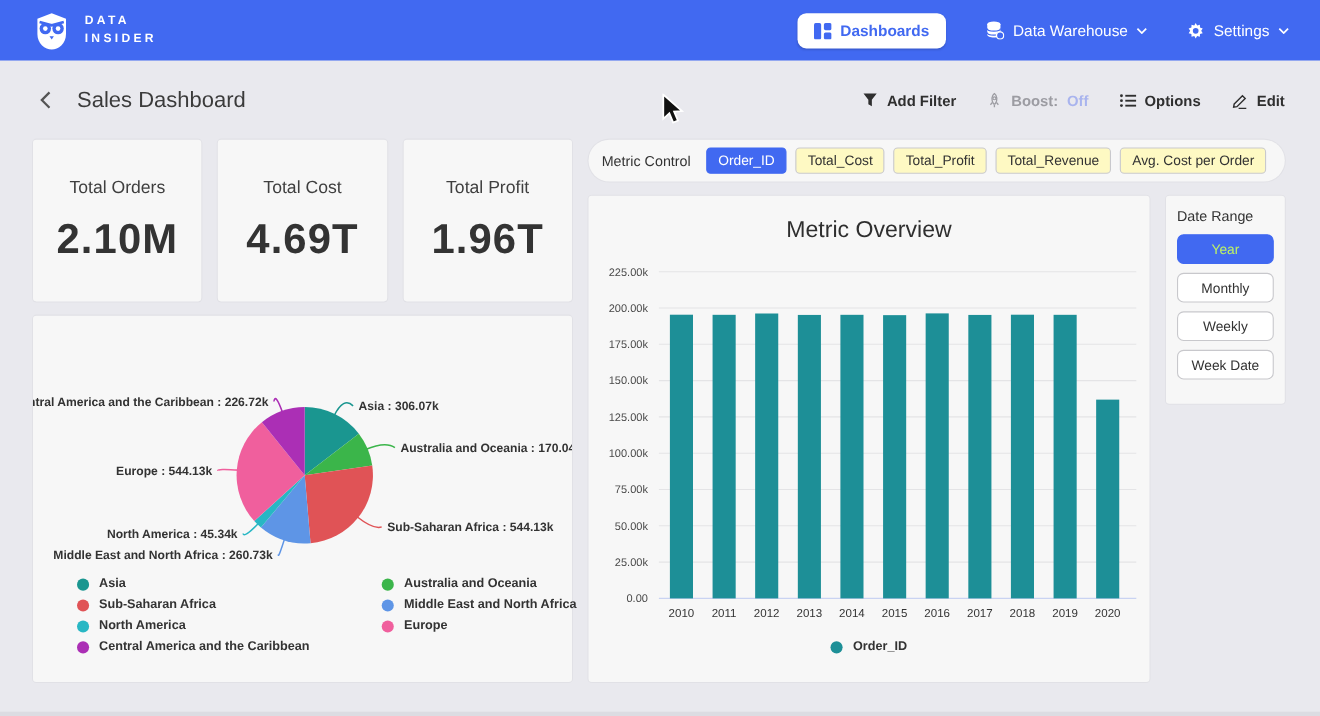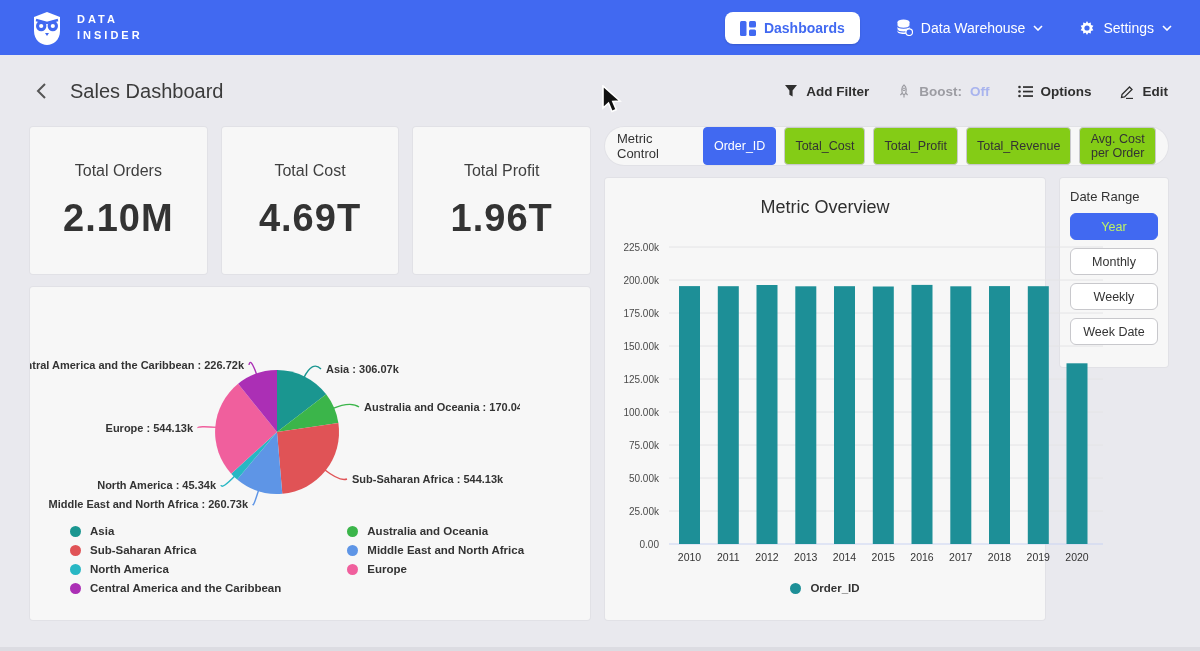--- a/index.html
+++ b/index.html
@@ -29,21 +29,21 @@
   
   .page-header { height:72px; display:flex; align-items:center; padding:0 32px; }
   .back-btn { background:none; border:none; cursor:pointer; display:flex; align-items:center; padding:2px; }
   .page-title { font-size:20px; font-weight:500; color:#3b3b3b; margin-left:20px; }
   .header-actions { margin-left:auto; display:flex; align-items:center; gap:28px; }
   .h-action { display:flex; align-items:center; gap:8px; font-size:13.5px; font-weight:bold; color:#2f2f2f; background:none; border:none; cursor:pointer; font-family:inherit; }
   .h-action.boost { color:#9c9ca2; }
   .boost-state { color:#a9b4ee; }
   
   .content { display:flex; padding:0 32px 0 30px; gap:15px; }
-  .left-col { width:560px; flex:none; }
+  .left-col { width:490px; flex:none; }
   .right-col { flex:1; min-width:0; }
   .card { background:#f7f7f7; border-radius:3px; box-shadow:0 0 0 1px rgba(0,0,0,0.03); }
   
   .kpi-row { display:flex; gap:15px; }
   .kpi-card { flex:1; height:147px; text-align:center; }
   .kpi-label { font-size:16px; color:#3f3f3f; margin-top:35px; font-weight:500; }
   .kpi-value { font-size:38px; font-weight:bold; color:#333; margin-top:17px; letter-spacing:1px; }
   
   .pie-card { margin-top:13px; height:333px; position:relative; }
   .pie-title { text-align:center; padding-top:19px; font-size:17px; color:#2f2f2f; font-weight:500; }
@@ -52,28 +52,28 @@
     position:absolute; left:40px; top:238px;
     display:grid; grid-template-rows:repeat(4,auto); grid-auto-flow:column;
     column-gap:66px; row-gap:7px;
   }
   .legend-item { display:flex; align-items:center; gap:9px; font-size:11.5px; font-weight:bold; color:#333; white-space:nowrap; }
   .legend-dot { width:11px; height:11px; border-radius:50%; flex:none; }
   
   .metric-card { height:38px; display:flex; align-items:center; padding:0 12px; gap:8px; margin-bottom:13px;border-radius:19px; }
   .metric-label { font-size:13px; color:#333; margin-right:6px; }
   .chip {
-    font-family:inherit; font-size:12.5px; color:#333; background:#84cc16;
+    font-family:inherit; font-size:12.5px; color:#333; background:#fef9c3;
     border:1px solid #c9c9cd; border-radius:4px; padding:4px 10px; cursor:pointer;
   }
   .chip.sel { background:#4169f1; color:#fff; border-color:#4169f1; }
   
   .chart-row { display:flex; gap:15px; }
   .chart-card { flex:1; height:442px; position:relative; }
-  .chart-title { text-align:center; padding-top:19px; font-size:18px; color:#2f2f2f; font-weight:500; }
+  .chart-title { text-align:center; padding-top:19px; font-size:21px; color:#2f2f2f; font-weight:500; }
   .bar-svg { position:absolute; left:0; top:0; }
   .bar-legend { position:absolute; left:0; right:0; bottom:26px; display:flex; justify-content:center; align-items:center; gap:9px; font-size:12px; font-weight:bold; color:#333; }
   
   .date-card { width:108px; flex:none; height:189px; padding:11px 10px; }
   .date-label { font-size:13px; color:#333; margin-bottom:9px; }
   .date-btn {
     display:block; width:100%; height:27px; margin-bottom:8px;
     font-family:inherit; font-size:12.5px; color:#333; background:#fff;
     border:1px solid #c8c8cc; border-radius:6px; cursor:pointer;
   }

